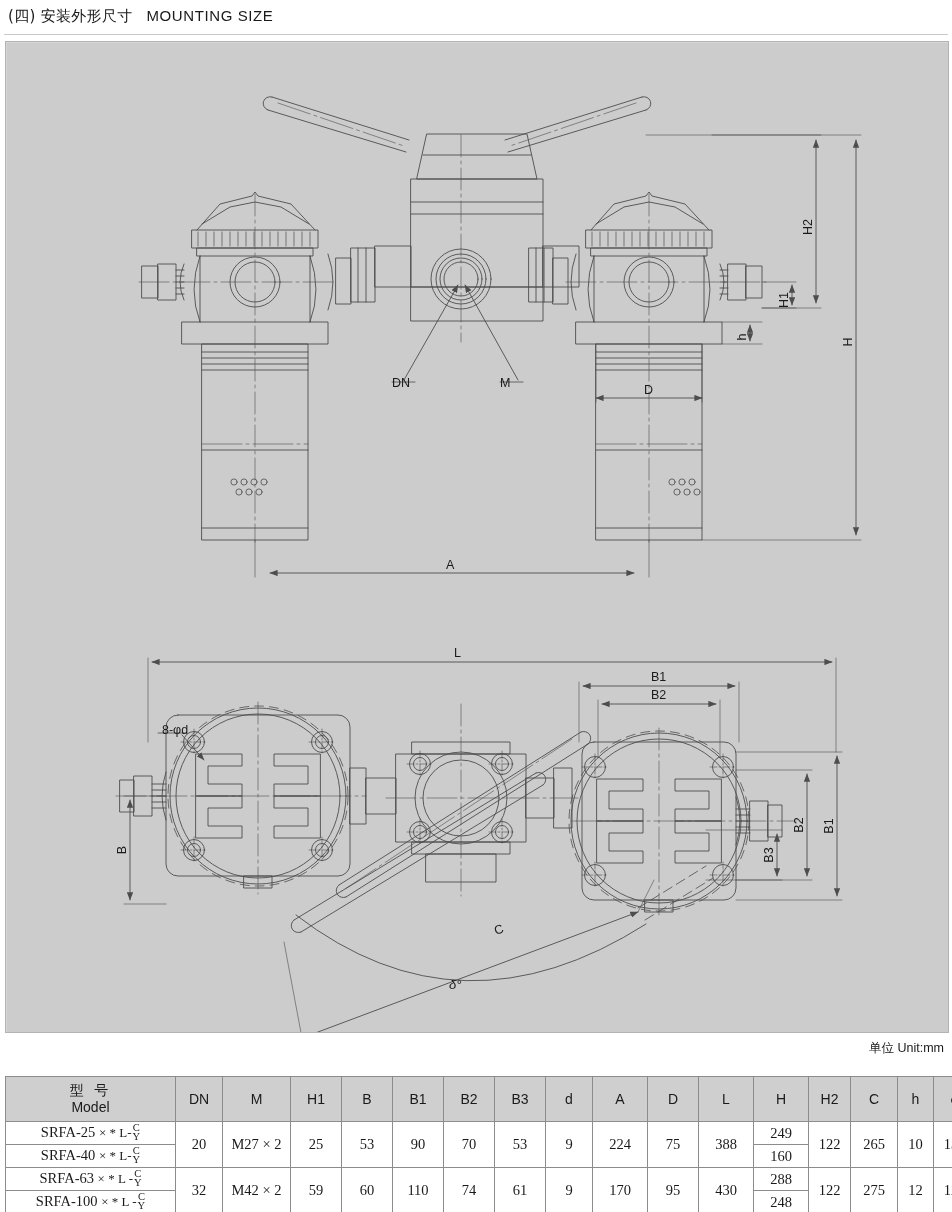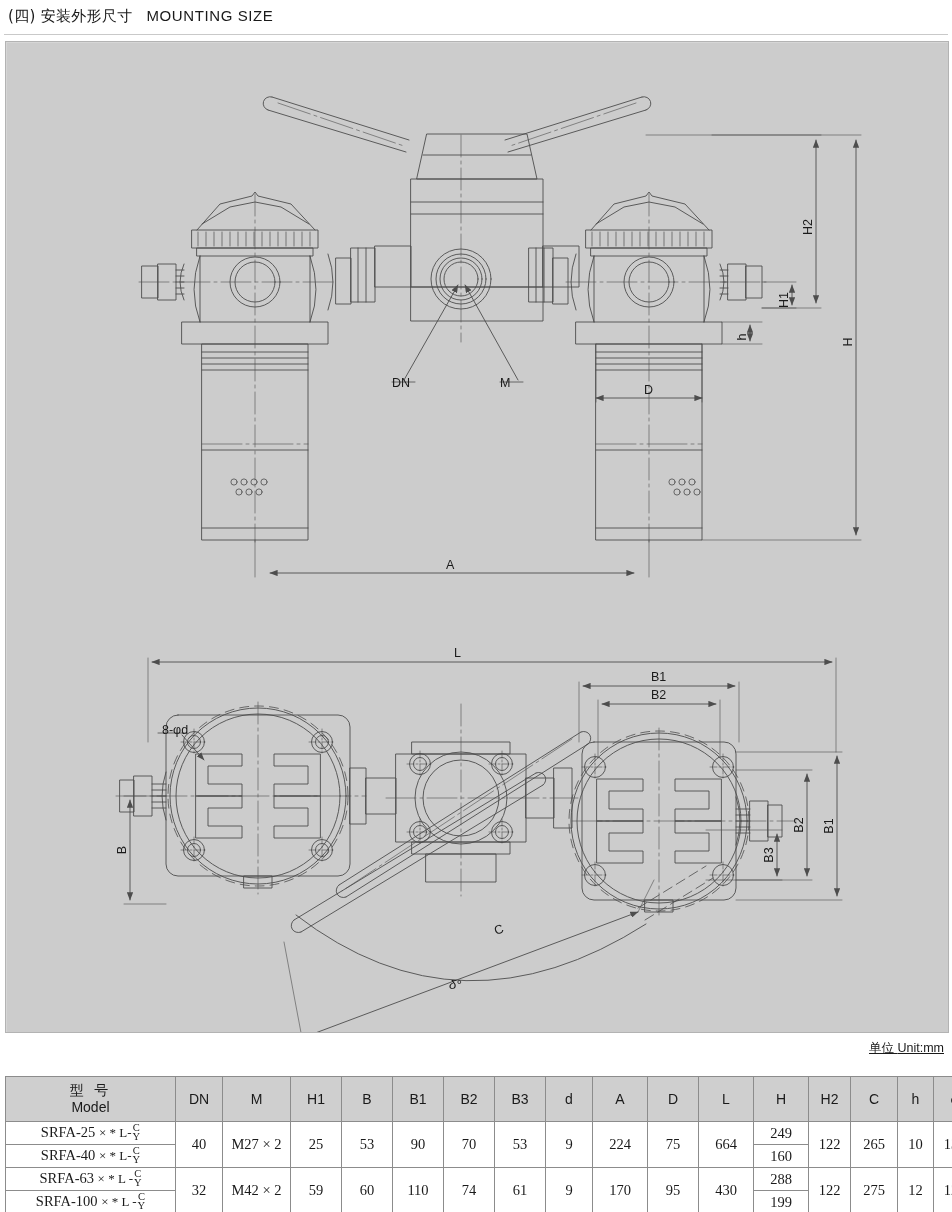--- a/index.html
+++ b/index.html
@@ -14,21 +14,21 @@
   #header .htext .en{margin-left:14px;font-size:15px;letter-spacing:.6px;}
   #header .rule{position:absolute;left:4px;top:34px;width:944px;height:1px;background:#c9c9c9;}
 
   
   #canvas{position:absolute;left:5px;top:41px;width:942px;height:990px;
           background:#cccccc;border:1px solid #b3b3b3;
           box-shadow:inset 1px 1px 0 #d6d6d6;}
   #canvas svg{position:absolute;left:0;top:0;}
 
   
-  #unitline{position:absolute;right:8px;top:1040px;font-size:12.5px;white-space:nowrap;text-decoration:underline;}
+  #unitline{position:absolute;right:8px;top:1040px;font-size:12.5px;white-space:nowrap;}
   #unitline .cn{font-family:"DejaVu Sans",sans-serif;}
 
   
   #spec{position:absolute;left:5px;top:1076px;width:942px;
         border-collapse:collapse;table-layout:fixed;
         font-family:"Liberation Serif","DejaVu Serif",serif;}
   #spec th,#spec td{border:1px solid #8c8c8c;text-align:center;vertical-align:middle;
         font-weight:normal;padding:0;background:#fff;}
   #spec thead th{background:#cfcfcf;height:44px;font-size:14px;
         font-family:"Liberation Sans","DejaVu Sans",sans-serif;}
@@ -534,31 +534,31 @@
       <th>δ</th>
     </tr>
   </thead>
   <tbody>
 
     <tr>
       <td class="model">
         <span>SRFA-25</span>
         <span class="mult">× * L-</span><span class="cy"><b>C</b><b>Y</b></span>
       </td>
-      <td rowspan="2">40</td>
+      <td rowspan="2">20</td>
       <td rowspan="2">M27 × 2</td>
       <td rowspan="2">25</td>
       <td rowspan="2">53</td>
       <td rowspan="2">90</td>
       <td rowspan="2">70</td>
       <td rowspan="2">53</td>
       <td rowspan="2">9</td>
       <td rowspan="2">224</td>
       <td rowspan="2">75</td>
-      <td rowspan="2">664</td>
+      <td rowspan="2">388</td>
       <td>249</td>
       <td rowspan="2">122</td>
       <td rowspan="2">265</td>
       <td rowspan="2">10</td>
       <td rowspan="2">135</td>
     </tr>
 
     <tr>
       <td class="model">
         <span>SRFA-40</span>
@@ -588,16 +588,16 @@
       <td rowspan="2">275</td>
       <td rowspan="2">12</td>
       <td rowspan="2">124</td>
     </tr>
 
     <tr>
       <td class="model">
         <span>SRFA-100</span>
         <span class="mult">× * L -</span><span class="cy"><b>C</b><b>Y</b></span>
       </td>
-      <td>199</td>
+      <td>248</td>
     </tr>
   </tbody>
 </table>
 
 </body></html>

